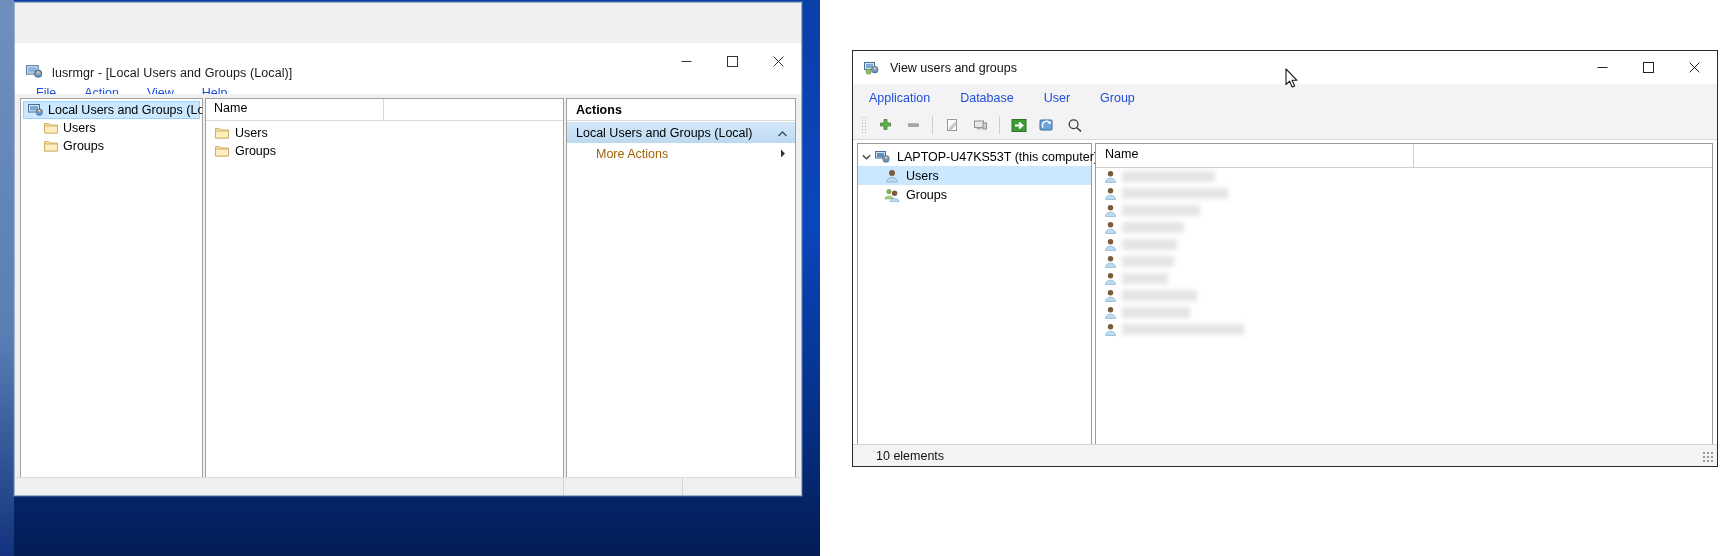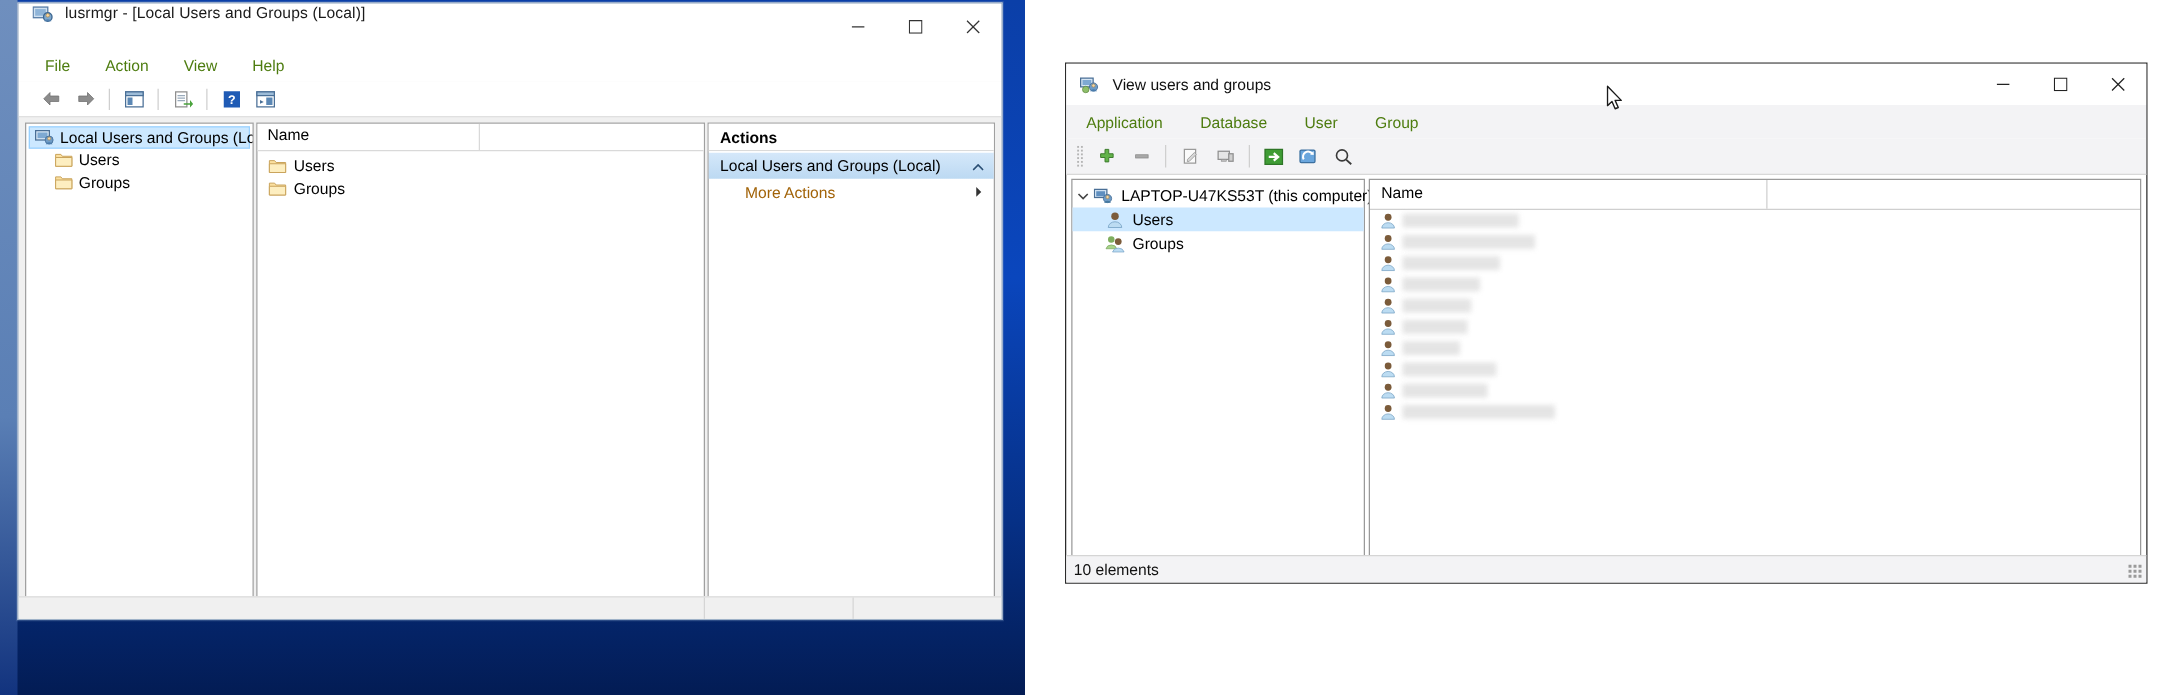--- a/index.html
+++ b/index.html
@@ -29,39 +29,39 @@
 
   
   #win1{
     left:14px;top:2px;width:786px;height:492px;
     border:1px solid #9fb2c8;
     box-shadow:0 0 0 1px rgba(120,150,190,.35);
     background:#f0f0f0;
   }
   #win1-title{
     height:37px;background:#ffffff;position:relative;
-    display:flex;align-items:flex-start;
+    display:flex;align-items:flex-end;margin-top:40px;
   }
   #win1-icon{
     width:17px;height:17px;margin-left:11px;margin-right:9px;position:relative;flex:none;
   }
   .mmc-ico{display:block;width:100%;height:100%;}
   #win1-title-text{
     font-size:12.5px;color:#1a1a1a;letter-spacing:.1px;white-space:nowrap;
   }
   .w1btns{position:absolute;right:0;top:0;height:37px;display:flex;}
   .w1btn{width:46px;height:37px;display:flex;align-items:center;justify-content:center;
          cursor:default;}
   .w1btn svg{display:block;}
 
   #win1-menubar{
     height:25px;background:#ffffff;display:flex;align-items:center;
     padding-left:18px;gap:22px;
   }
-  .menu-item{font-size:12.5px;color:#4d7c0f;cursor:default;padding:2px 3px;}
+  .menu-item{font-size:12.5px;color:#1d4ed8;cursor:default;padding:2px 3px;}
 
   #win1-toolbar{
     height:28px;background:#ffffff;border-bottom:1px solid #d6d6d6;
     display:flex;align-items:center;padding-left:14px;gap:3px;
   }
   .tb-btn{width:24px;height:22px;display:flex;align-items:center;justify-content:center;cursor:default;}
   .tb-sep{width:1px;height:17px;background:#cfcfcf;margin:0 4px;}
 
   #win1-body{
     position:absolute;left:0;right:0;top:91px;bottom:0;background:#f0f0f0;
@@ -148,21 +148,21 @@
 
   #w2-lv-head{height:23px;display:flex;border-bottom:1px solid #cfcfcf;background:#fff;}
   .lv2col{font-size:12.5px;color:#000;padding:3px 0 0 9px;box-sizing:border-box;
           border-right:1px solid #cfcfcf;white-space:nowrap;cursor:default;}
   .u-row{display:flex;align-items:center;height:17px;padding-left:7px;cursor:default;}
   .u-ico{width:15px;height:16px;margin-right:4px;flex:none;}
   .blur{height:11px;background:#e2e2e2;filter:blur(2.2px);opacity:.92;border-radius:1px;}
 
   #win2-status{position:absolute;left:0;right:0;bottom:0;height:21px;background:#f3f3f5;
                border-top:1px solid #d5d5d5;display:flex;align-items:center;padding-left:6px;}
-  #win2-status span{font-size:12.5px;color:#111;}
+  #win2-status span{font-size:12.5px;color:#111;margin-left:17px;}
   #resize-grip{position:absolute;right:3px;bottom:3px;width:12px;height:12px;
     background-image:radial-gradient(#9a9a9a 42%,transparent 43%);background-size:4px 4px;}
 
   
   #cursor{position:absolute;left:1285px;top:68px;width:14px;height:21px;pointer-events:none;}
 </style>
 </head>
 <body>
 
 <div id="desktop">

